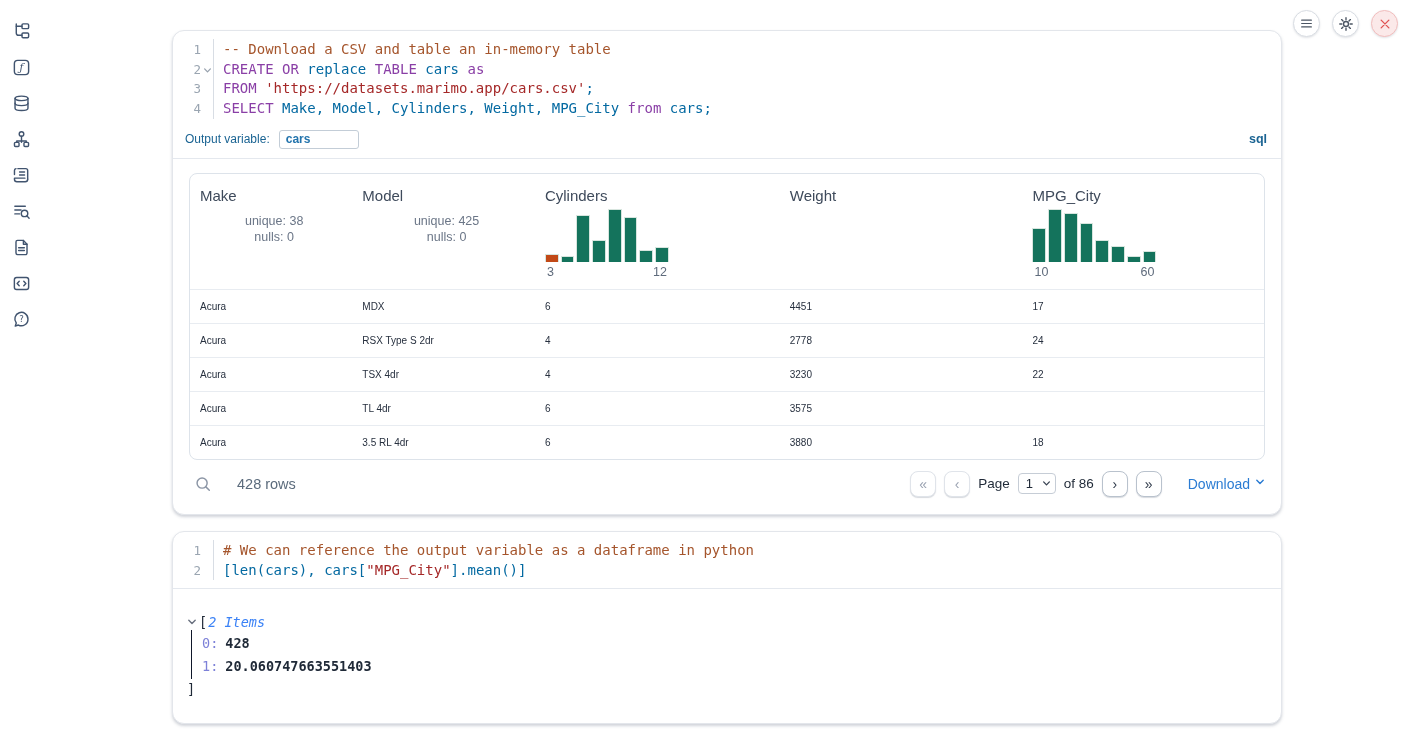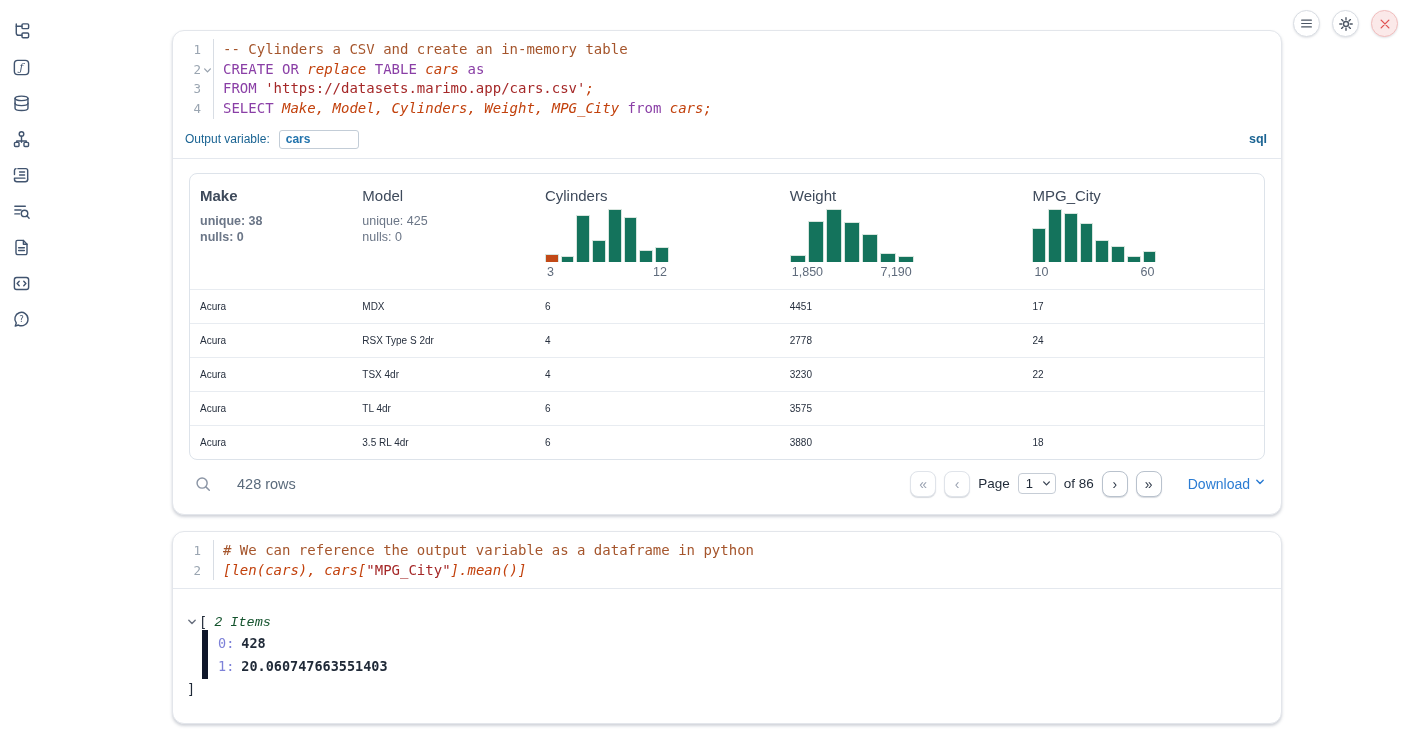--- a/index.html
+++ b/index.html
@@ -33,38 +33,38 @@
     width:1px; background:#d8dde4; }
   .code-line { display:flex; align-items:baseline; line-height:19.7px;
     font-family:"DejaVu Sans Mono", monospace; font-size:14px; }
   .ln { width:28px; flex:none; text-align:right; color:#9aa5b1; font-size:12.5px; }
   .fold { width:13px; flex:none; color:#97a1ad; position:relative; top:1px; text-align:center; }
   .fold svg { width:9px; height:9px; }
   .ctext { margin-left:9px; white-space:pre; color:#27303f; }
   .tok-comment { color:#a5552c; }
   .tok-kw { color:#8a3fa6; }
   .tok-str { color:#a52828; }
-  .tok-plain { color:#c2410c;font-style:italic; }
+  .tok-plain { color:#0369a1; }
   
   .ovr { display:flex; align-items:center; gap:9px; padding:3px 14px 9px 12px; }
   .ovr-label { font-size:12px; font-weight:normal; color:#1b6493; }
   .ovr-input { width:80px; height:19px; border:1px solid #c3cdd7; border-radius:3px;
     font-family:"Liberation Sans", sans-serif; font-size:12px; font-weight:bold;
     color:#2374ad; padding:1px 6px; outline:none; }
   .lang-badge { margin-left:auto; font-size:12.5px; font-weight:600; color:#1b6493; }
   .divider { border-top:1px solid #e4e8ee; }
   
   .table-card { margin:14px 16px 0; border:1px solid #dde3ea; border-radius:8px; overflow:hidden; }
   .tgrid { display:grid; grid-template-columns:15.3% 17% 22.8% 22.6% 22.3%; }
   .thead { border-bottom:1px solid #e8ecf1; }
   .th { padding:13px 6px 10px 8px; }
-  .th:first-child { padding-left:10px;font-weight:bold; }
+  .th:first-child { padding-left:10px; }
   .th-label { font-size:15px; color:#3e4a5b; }
   .th-stat { font-size:12.5px; color:#6b7687; line-height:16.5px; }
-  .th-stats { margin-top:9px; }
+  .th-stats { margin-top:9px;text-align:center; }
   .hist { margin-top:5px; width:124px; }
   .hist-bars { display:flex; align-items:flex-end; gap:2px; height:53px; }
   .bar { flex:1; border:1px solid #d7e5de; border-bottom:none; }
   .hist-labels { display:flex; justify-content:space-between; padding:0 2px;
     margin-top:3px; font-size:12.5px; color:#5f6b7c; }
   .tr { border-top:1px solid #e8ecf1; }
   .tr:first-child { border-top:none; }
   .td { height:33px; display:flex; align-items:center; padding-left:8px;
     font-size:10px; color:#27303f; }
   .td:first-child { padding-left:10px; }
@@ -85,22 +85,22 @@
   .pg-select .chev { width:9px; height:9px; color:#374151; display:flex; }
   .download { margin-left:18px; display:flex; gap:5px;
     font-size:14px; color:#2b7cd3; cursor:pointer; }
   .download .chev { width:10px; height:10px; color:#2b7cd3; display:flex; position:relative; top:1px; }
   
   .tree { font-family:"DejaVu Sans Mono", monospace; font-size:13.5px; color:#1f2937;
     padding:25px 16px 24px 14px; }
   .tree-head { display:flex; align-items:center; }
   .tree-chev { width:10px; height:10px; color:#6b7280; margin-right:2px; display:flex; cursor:pointer; }
   .tree-bracket { color:#1f2937; }
-  .tree-count { margin-left:7px; font-style:italic; color:#14532d;font-family:Liberation Mono, monospace; }
-  .tree-body { margin-left:15px; border-left:6px solid #0f172a; padding:2px 0 2px 10px; }
+  .tree-count { margin-left:1px; font-style:italic; color:#3b82f6; }
+  .tree-body { margin-left:4px; border-left:1px solid #0f172a; padding:2px 0 2px 10px; }
   .tree-entry { line-height:22.5px; }
   .tree-key { color:#7d81d8; }
   .tree-val { margin-left:7px; font-weight:600; color:#1f2937; }
   .tree-close { line-height:20px; }
 </style>
 </head>
 <body>
 
 <aside class="sidebar">
     <div class="sb-btn">
@@ -187,21 +187,21 @@
     </div>
   </div>
 
 <main class="main">
 
   <section class="cell">
     <div class="code-block">
         <div class="code-line">
           <span class="ln">1</span>
           <span class="fold"></span>
-          <span class="ctext"><span class="tok-comment">-- Cylinders a CSV and create an in-memory table</span></span>
+          <span class="ctext"><span class="tok-comment">-- Download a CSV and table an in-memory table</span></span>
         </div>
         <div class="code-line">
           <span class="ln">2</span>
           <span class="fold"><svg width="100%" height="100%" viewBox="0 0 10 10">
               <path d="M1.8 3.2l3.2 3.4 3.2-3.4" fill="none" stroke="currentColor" stroke-width="1.4" stroke-linecap="round" stroke-linejoin="round"></path>
             </svg></span>
           <span class="ctext"><span class="tok-kw">CREATE OR</span><span class="tok-plain"> replace </span><span class="tok-kw">TABLE</span><span class="tok-plain"> cars </span><span class="tok-kw">as</span></span>
         </div>
         <div class="code-line">
           <span class="ln">3</span>
@@ -251,35 +251,20 @@
                 <div class="bar" style="height: 15px; background: rgb(20, 115, 92);"></div>
               </div>
               <div class="hist-labels">
                 <span>3</span>
                 <span>12</span>
               </div>
             </div>
           </div>
           <div class="th">
             <div class="th-label">Weight</div>
-            <div class="hist">
-              <div class="hist-bars">
-                <div class="bar" style="height: 7px; background: rgb(20, 115, 92);"></div>
-                <div class="bar" style="height: 41px; background: rgb(20, 115, 92);"></div>
-                <div class="bar" style="height: 53px; background: rgb(20, 115, 92);"></div>
-                <div class="bar" style="height: 40px; background: rgb(20, 115, 92);"></div>
-                <div class="bar" style="height: 28px; background: rgb(20, 115, 92);"></div>
-                <div class="bar" style="height: 9px; background: rgb(20, 115, 92);"></div>
-                <div class="bar" style="height: 6px; background: rgb(20, 115, 92);"></div>
-              </div>
-              <div class="hist-labels">
-                <span>1,850</span>
-                <span>7,190</span>
-              </div>
-            </div>
           </div>
           <div class="th">
             <div class="th-label">MPG_City</div>
             <div class="hist">
               <div class="hist-bars">
                 <div class="bar" style="height: 34px; background: rgb(20, 115, 92);"></div>
                 <div class="bar" style="height: 53px; background: rgb(20, 115, 92);"></div>
                 <div class="bar" style="height: 49px; background: rgb(20, 115, 92);"></div>
                 <div class="bar" style="height: 39px; background: rgb(20, 115, 92);"></div>
                 <div class="bar" style="height: 22px; background: rgb(20, 115, 92);"></div>

